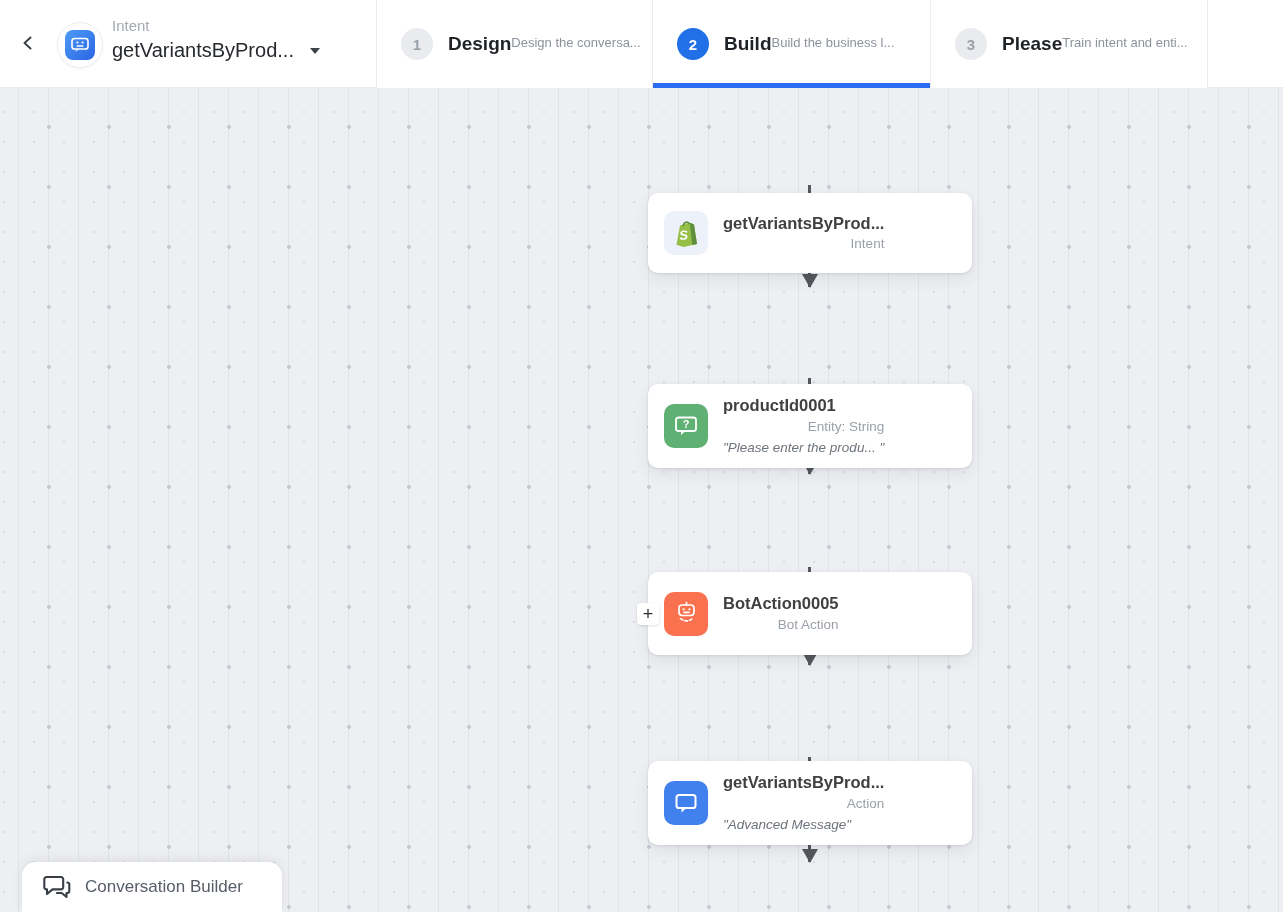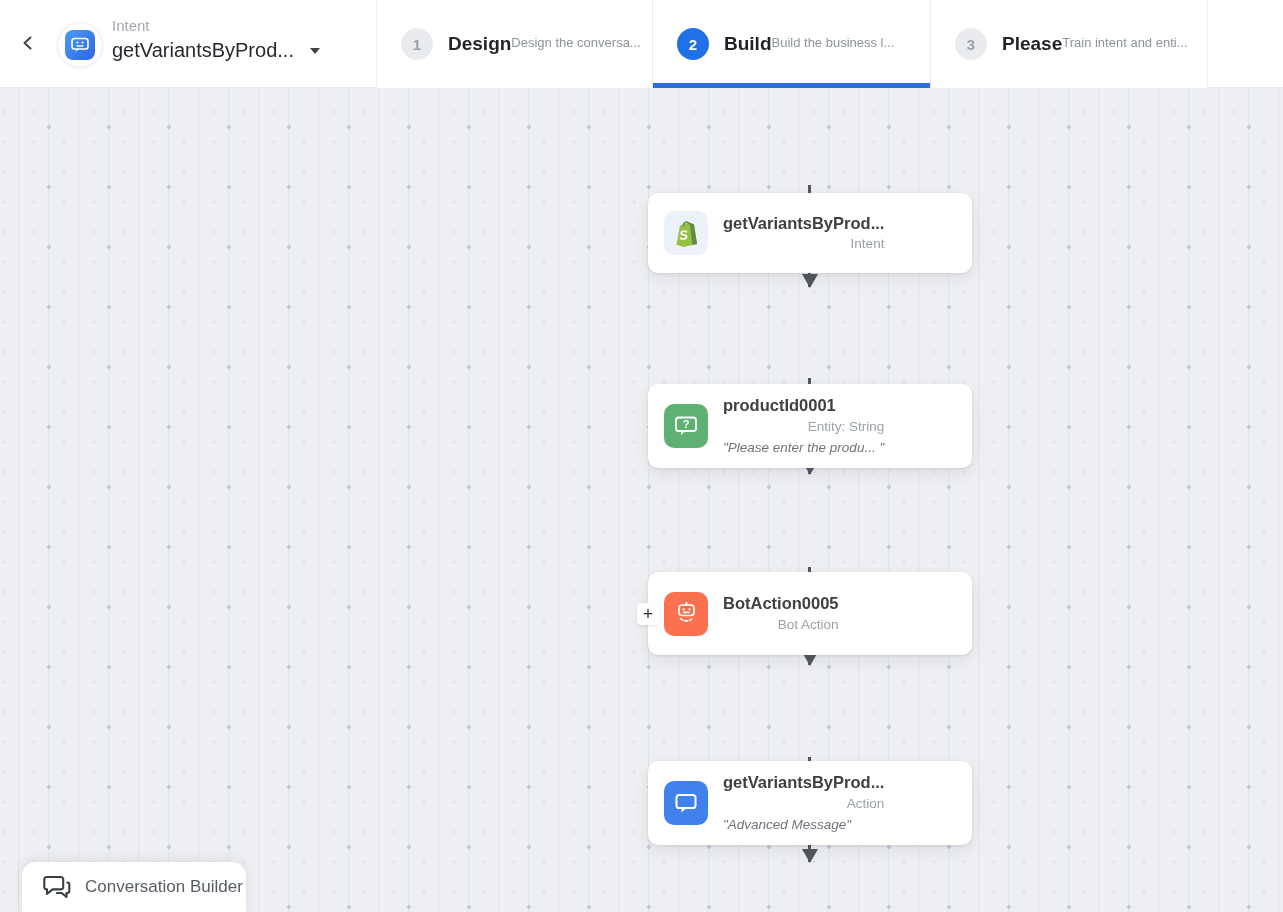--- a/index.html
+++ b/index.html
@@ -105,21 +105,21 @@
   .plus-btn{
     position:absolute;left:-11px;top:50%;transform:translateY(-50%);
     width:22px;height:22px;background:#ffffff;border:none;border-radius:4px;
     box-shadow:0 1px 3px rgba(0,0,0,.12);
     display:flex;align-items:center;justify-content:center;
     font-size:18px;font-weight:400;color:#2c3035;cursor:pointer;line-height:1;
     font-family:"Liberation Sans",sans-serif;padding:0;
   }
   
   .conv-builder{
-    position:absolute;left:22px;bottom:0;width:224px;height:50px;
+    position:absolute;left:22px;bottom:0;width:260px;height:50px;
     background:#ffffff;border-radius:14px 14px 0 0;
     box-shadow:0 -2px 12px rgba(0,0,0,.08);
     display:flex;align-items:center;padding-left:20px;box-sizing:border-box;cursor:pointer;
   }
   .conv-builder .cb-label{font-size:17px;color:#565d66;margin-left:13px;white-space:nowrap;}
 </style>
 </head>
 <body>
 
 <div class="topbar">

